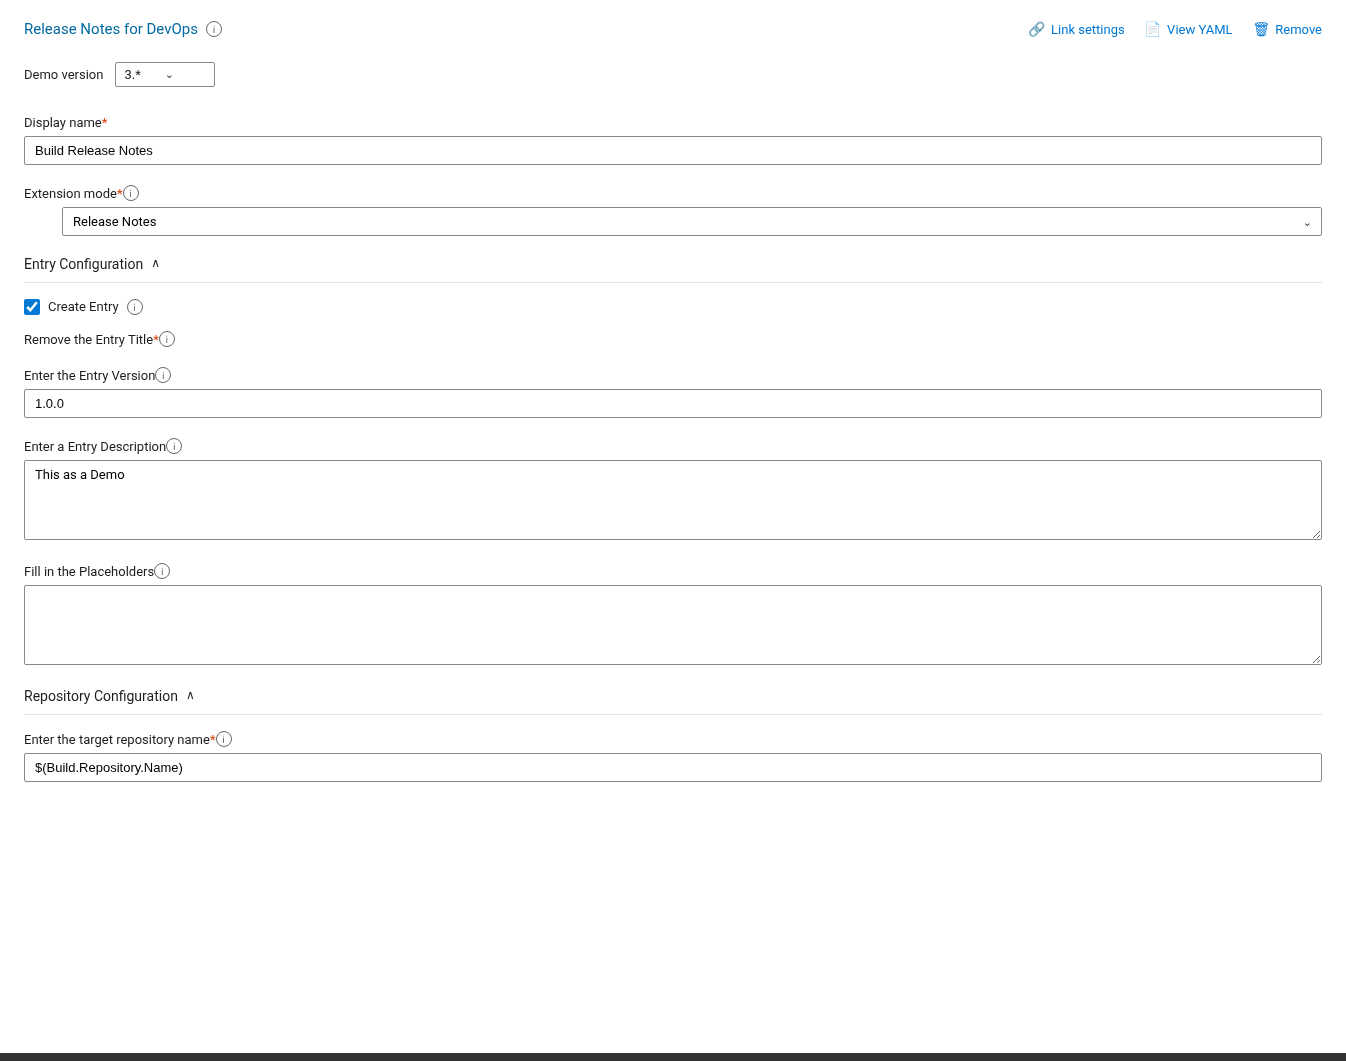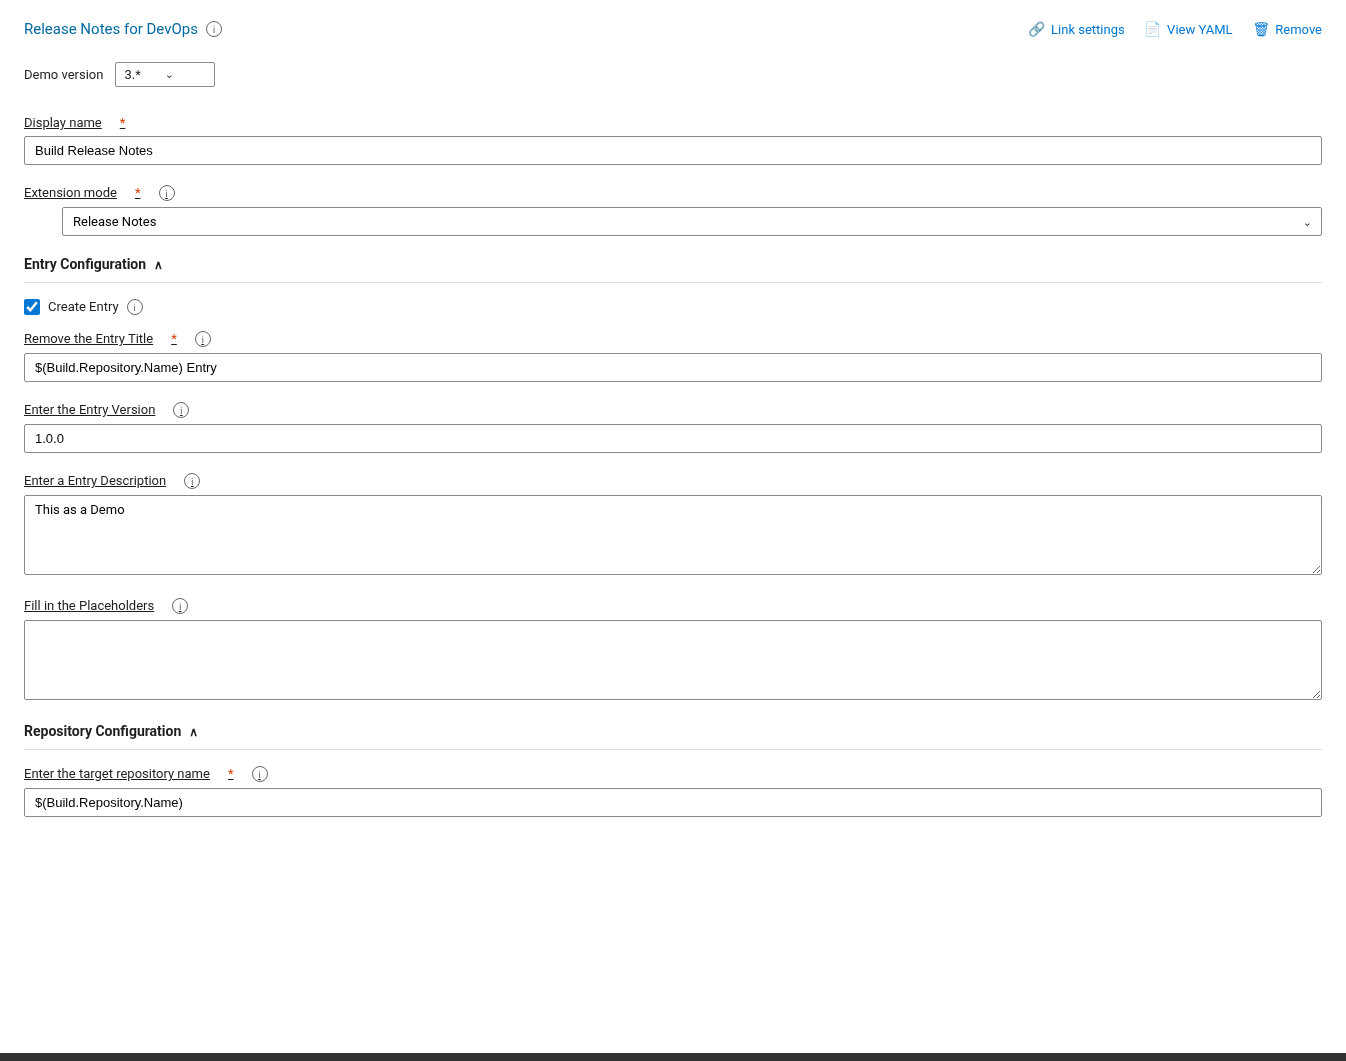--- a/index.html
+++ b/index.html
@@ -89,23 +89,22 @@
       font-size: 11px;
       color: #333;
     }
     .form-section {
       margin-bottom: 20px;
     }
     .field-label {
       font-size: 13px;
       margin-bottom: 6px;
       display: flex;
-      align-items: flex-start;
-      gap: 18px;
-      text-decoration: underline;
+      align-items: flex-end;
+      gap: 0;
     }
     .required-star {
       color: #d83b01;
     }
     .text-input {
       width: 100%;
       border: 1px solid #8a8a8a;
       border-radius: 2px;
       padding: 6px 10px;
       font-size: 13px;
@@ -131,24 +130,24 @@
       position: absolute;
       right: 10px;
       top: 50%;
       transform: translateY(-50%);
       font-size: 11px;
       pointer-events: none;
       color: #333;
     }
     .section-header {
       display: flex;
-      align-items: flex-end;
+      align-items: flex-start;
       gap: 8px;
       font-size: 14px;
-      font-weight: 700;
+      font-weight: 400;
       color: #1e1e1e;
       padding-bottom: 10px;
       border-bottom: 1px solid #e0e0e0;
       margin-bottom: 16px;
     }
     .collapse-icon {
       font-size: 12px;
       cursor: pointer;
     }
     .checkbox-row {
@@ -258,21 +257,20 @@
       <span class="checkbox-label">Create Entry</span>
       <span class="info-icon">ℹ</span>
     </div>
 
     <div class="form-section">
       <div class="field-label">
         <span>Remove the Entry Title</span>
         <span class="required-star">*</span>
         <span class="info-icon">ℹ</span>
       </div>
-      <input type="text" class="text-input" value="$(Build.Repository.Name) Entry" style="">
     </div>
 
     <div class="form-section">
       <div class="field-label">
         <span>Enter the Entry Version</span>
         <span class="info-icon">ℹ</span>
       </div>
       <input type="text" class="text-input" value="1.0.0" style="">
     </div>
 

